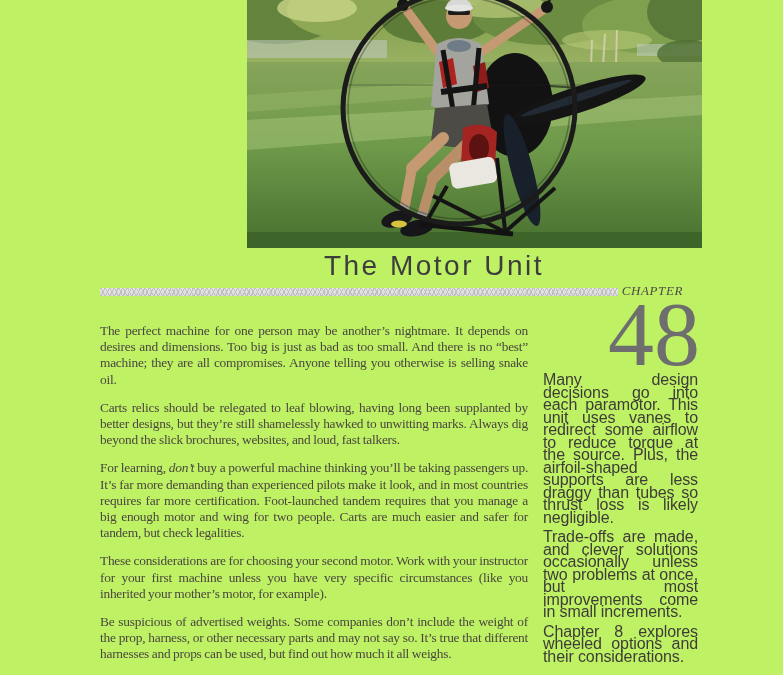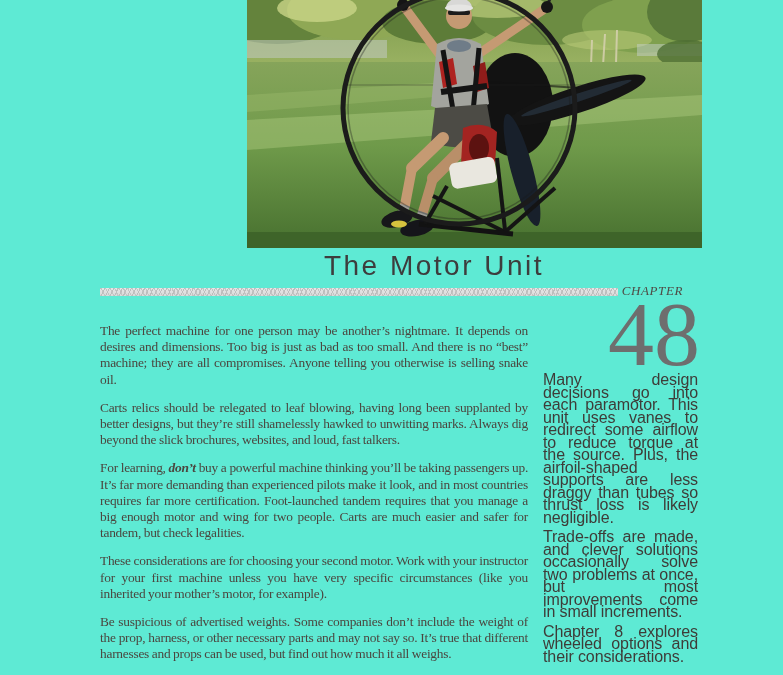--- a/index.html
+++ b/index.html
@@ -1,19 +1,19 @@
 <!DOCTYPE html>
 <html><head>
 <meta charset="utf-8">
 <style>
   html,body{margin:0;padding:0;background:#ffffff;}
   .page{
     position:relative;
     width:783px;height:675px;
-    background:#5eead4;
+    background:#bef264;
     overflow:hidden;
     font-family:"Liberation Serif", serif;
   }
   .photo{
     position:absolute;left:247px;top:0;width:455px;height:248px;
     overflow:hidden;background:#6f9a4a;
   }
   .page-title{
     position:absolute;top:249px;left:434px;transform:translateX(-50%);
     font-family:"Liberation Sans", sans-serif;
@@ -53,21 +53,21 @@
     color:#3e3c38;
     font-family:"Liberation Sans", sans-serif;
   }
   .sidebar-col p{
     margin:0 0 7px 0;
     font-size:16px;line-height:12.5px;
     text-align:justify;
     letter-spacing:-0.1px;
   }
   .it{}
-  .bi{font-style:italic;font-weight:bold;}
+  .bi{font-style:italic;font-weight:normal;}
 </style>
 </head>
 <body>
 
 <div class="page">
 
   <div class="photo">
     <svg viewBox="0 0 455 248" width="455" height="248">
       <defs>
         <linearGradient id="grass" x1="0" y1="0" x2="0" y2="1">
@@ -172,17 +172,17 @@
   <div class="body-col">
       <p><span>The perfect machine for one person may be another’s nightmare. It depends on desires and dimensions. Too big is just as bad as too small. And there is no “best” machine; they are all compromises. Anyone telling you otherwise is selling snake oil.</span></p>
       <p><span>Carts relics </span><span class="it">should</span><span> be relegated to leaf blowing, having long been supplanted by better designs, but they’re still shamelessly hawked to unwitting marks. Always dig beyond the slick brochures, websites, and loud, fast talkers.</span></p>
       <p><span>For learning, </span><span class="bi">don’t</span><span> buy a powerful machine thinking you’ll be taking passengers up. It’s </span><span class="it">far</span><span> more demanding than experienced pilots make it look, and in most countries requires far more certification. Foot-launched tandem requires that you manage a big enough motor and wing for two people. Carts are </span><span class="it">much</span><span> easier and safer for tandem, but check legalities.</span></p>
       <p><span>These considerations are for choosing your </span><span class="it">second</span><span> motor. Work with your instructor for your first machine unless you have very specific circumstances (like you inherited your mother’s motor, for example).</span></p>
       <p><span>Be suspicious of advertised weights. Some companies don’t include the weight of the prop, harness, or other necessary parts and may not say so. It’s true that different harnesses and props can be used, but find out how much it </span><span class="it">all</span><span> weighs.</span></p>
     </div>
 
   <div class="sidebar-col">
       <p><span>Many design decisions go into each paramotor. This unit uses vanes to redirect some airflow to reduce torque at the source. Plus, the airfoil-shaped supports are less draggy than tubes so thrust loss is likely negligible.</span></p>
-      <p><span>Trade-offs are made, and clever solutions occasionally solve two problems at once, but most improvements come in small increments.</span></p>
+      <p><span>Trade-offs are made, and clever solutions occasionally unless two problems at once, but most improvements come in small increments.</span></p>
       <p><span>Chapter 8 explores wheeled options and their considerations.</span></p>
     </div>
 
 </div>
 
 </body></html>

